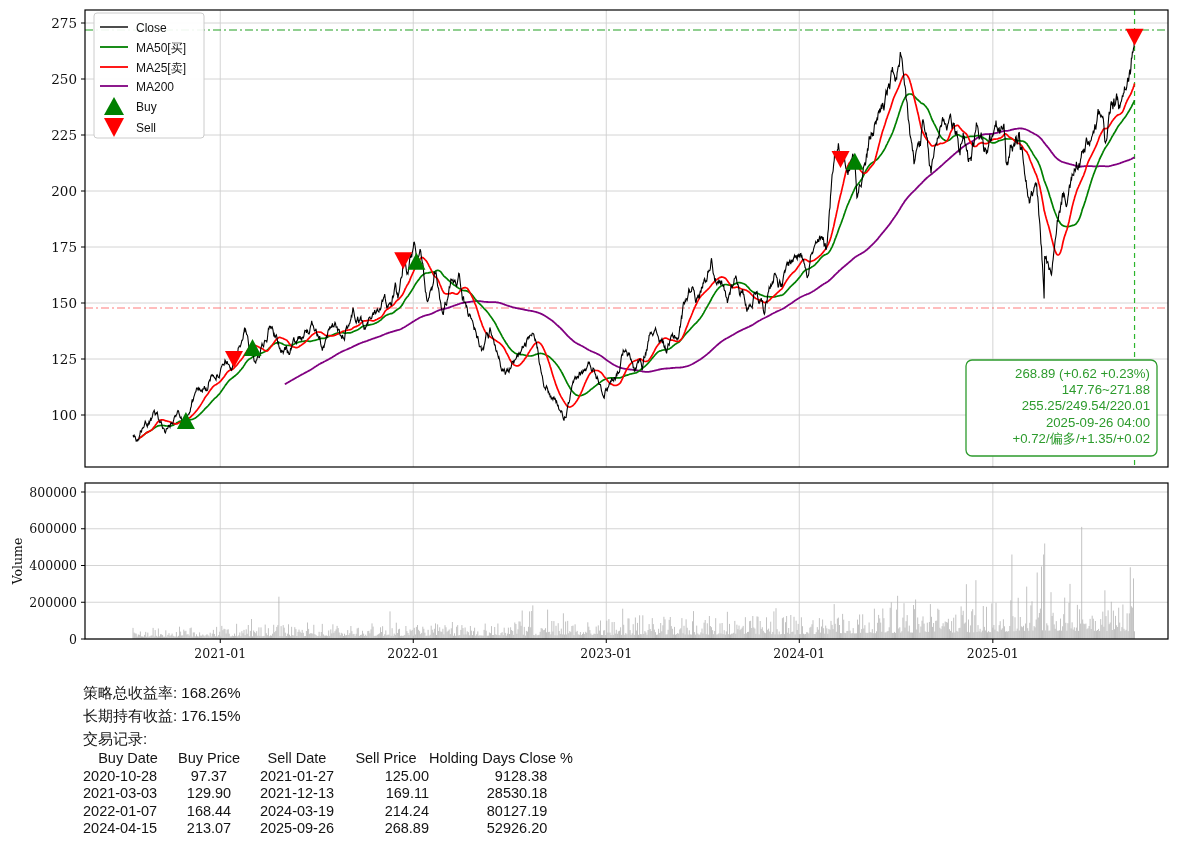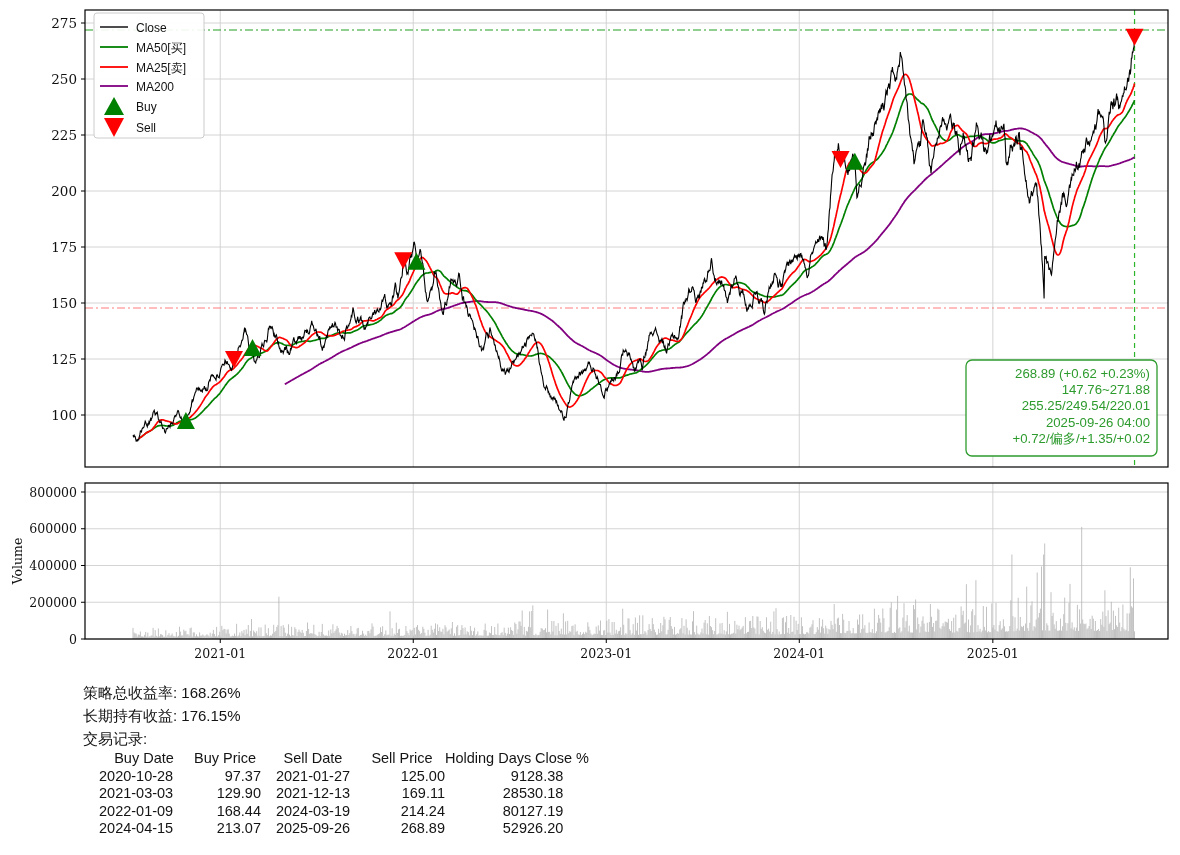--- a/index.html
+++ b/index.html
@@ -4,22 +4,22 @@
 <style>
   html,body{margin:0;padding:0;background:#ffffff;}
   .page{position:relative;width:1180px;height:855px;background:#fff;overflow:hidden;
         font-family:"Liberation Sans",sans-serif;color:#111;}
   .figure-svg{position:absolute;left:0;top:0;}
   .stats{position:absolute;left:83px;top:681px;font-size:15px;line-height:23px;color:#141414;}
   .stats .rec-label{margin-bottom:0px;}
   .trade-table{font-size:14.5px;line-height:17.5px;}
   .trow{display:flex;}
   .trow span{display:inline-block;white-space:pre;}
-  .c1{width:90px;text-align:left;margin-left:16px;}
-  .c2{width:72px;text-align:right;}
+  .c1{width:90px;text-align:left;}
+  .c2{width:72px;text-align:center;}
   .c3{width:92px;text-align:center;padding-left:6px;}
   .c4{width:86px;text-align:right;}
   .c5{width:82px;text-align:right;}
   .c6{width:70px;text-align:left;}
   .thead .c1{text-align:center;}
   .thead .c2,.thead .c3,.thead .c4,.thead .c5,.thead .c6{text-align:center;}
 </style>
 </head>
 <body>
 
@@ -171,21 +171,21 @@
         </div>
         <div class="trow">
           <span class="c1">2021-03-03</span>
           <span class="c2">129.90</span>
           <span class="c3">2021-12-13</span>
           <span class="c4">169.11</span>
           <span class="c5">285</span>
           <span class="c6">30.18</span>
         </div>
         <div class="trow">
-          <span class="c1">2022-01-09</span>
+          <span class="c1">2022-01-07</span>
           <span class="c2">168.44</span>
           <span class="c3">2024-03-19</span>
           <span class="c4">214.24</span>
           <span class="c5">801</span>
           <span class="c6">27.19</span>
         </div>
         <div class="trow">
           <span class="c1">2024-04-15</span>
           <span class="c2">213.07</span>
           <span class="c3">2025-09-26</span>

